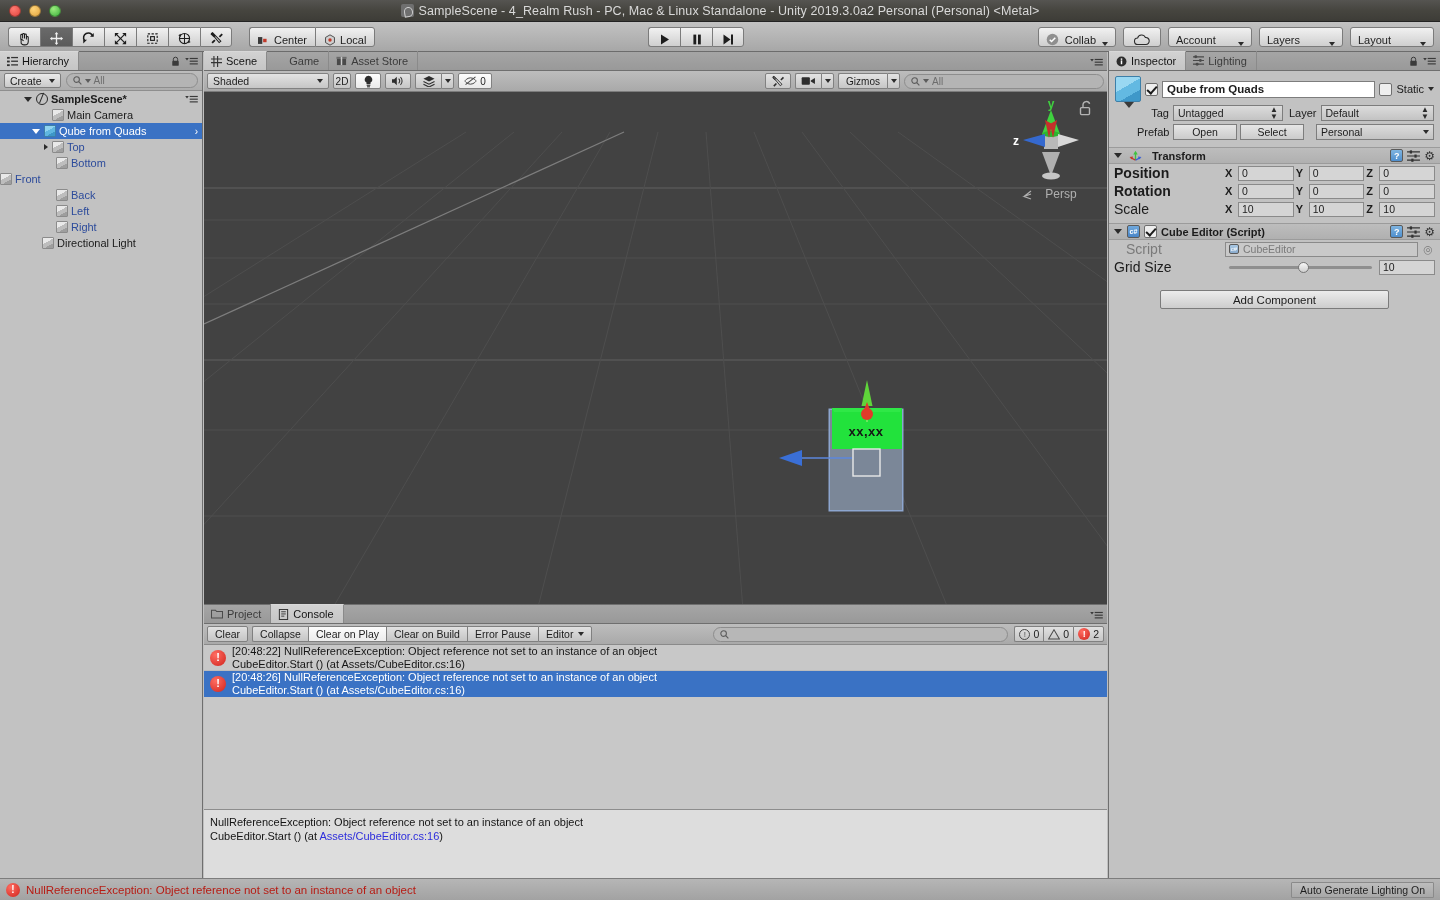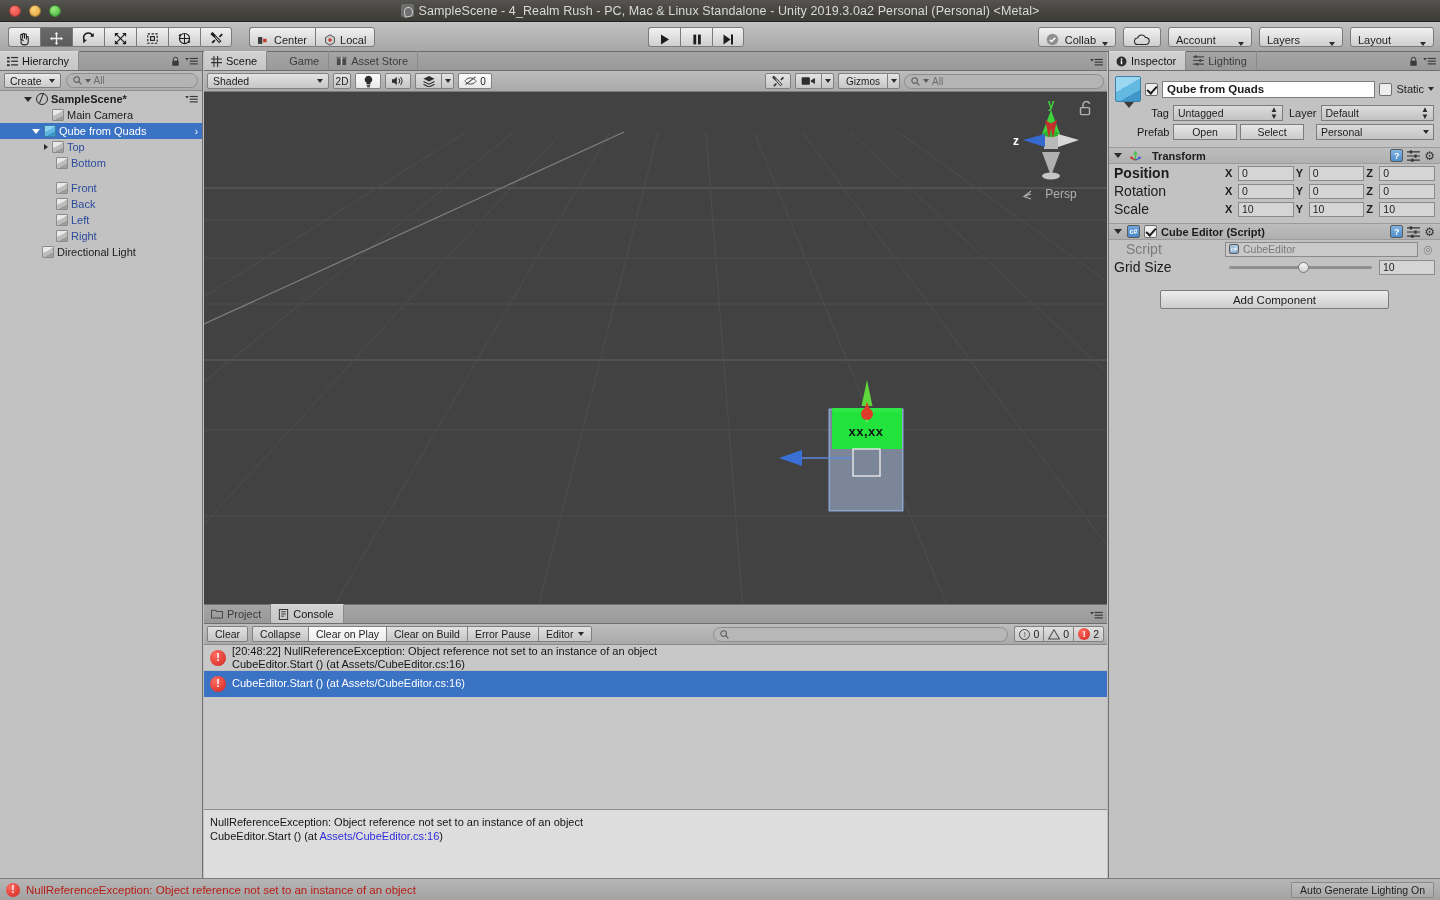--- a/index.html
+++ b/index.html
@@ -531,21 +531,21 @@
 
       <div class="tree-row prefab-child" style="padding-left:44px;">
         <span class="twisty"></span>
         <span class="cube-ico"></span>
         <span>Top</span>
       </div>
       <div class="tree-row prefab-child" style="padding-left:56px;">
         <span class="cube-ico"></span>
         <span>Bottom</span>
       </div>
-      <div class="tree-row prefab-child" style="padding-left:56px;margin-top:9px;">
+      <div class="tree-row prefab-child" style="">
         <span class="cube-ico"></span>
         <span>Front</span>
       </div>
       <div class="tree-row prefab-child" style="padding-left:56px;">
         <span class="cube-ico"></span>
         <span>Back</span>
       </div>
       <div class="tree-row prefab-child" style="padding-left:56px;">
         <span class="cube-ico"></span>
         <span>Left</span>
@@ -862,21 +862,21 @@
         <span class="numf">
             <span>0</span>
           </span>
         <span class="ax">Z</span>
         <span class="numf">
             <span>0</span>
           </span>
       </span>
     </div>
     <div class="field-row">
-      <span class="name" style="font-weight:normal;">Rotation</span>
+      <span class="name" style="font-weight:bold;">Rotation</span>
       <span class="vec">
         <span class="ax">X</span>
         <span class="numf">
             <span>0</span>
           </span>
         <span class="ax">Y</span>
         <span class="numf">
             <span>0</span>
           </span>
         <span class="ax">Z</span>
@@ -1018,20 +1018,21 @@
       <div class="log-entry">
         <span class="badge-e" style="width:16px;height:16px;font-size:11px;flex:0 0 16px;">!</span>
         <span class="log-txt">
           <span>[20:48:22] NullReferenceException: Object reference not set to an instance of an object</span>
           <span>CubeEditor.Start () (at Assets/CubeEditor.cs:16)</span>
         </span>
       </div>
       <div class="log-entry sel">
         <span class="badge-e" style="width:16px;height:16px;font-size:11px;flex:0 0 16px;">!</span>
         <span class="log-txt">
+          <span>[20:48:26] NullReferenceException: Object reference not set to an instance of an object</span>
           <span>CubeEditor.Start () (at Assets/CubeEditor.cs:16)</span>
         </span>
       </div>
     </div>
 
     <div class="log-splitter"></div>
 
     <div class="detail-pane">
       <div>NullReferenceException: Object reference not set to an instance of an object</div>
       <div>

